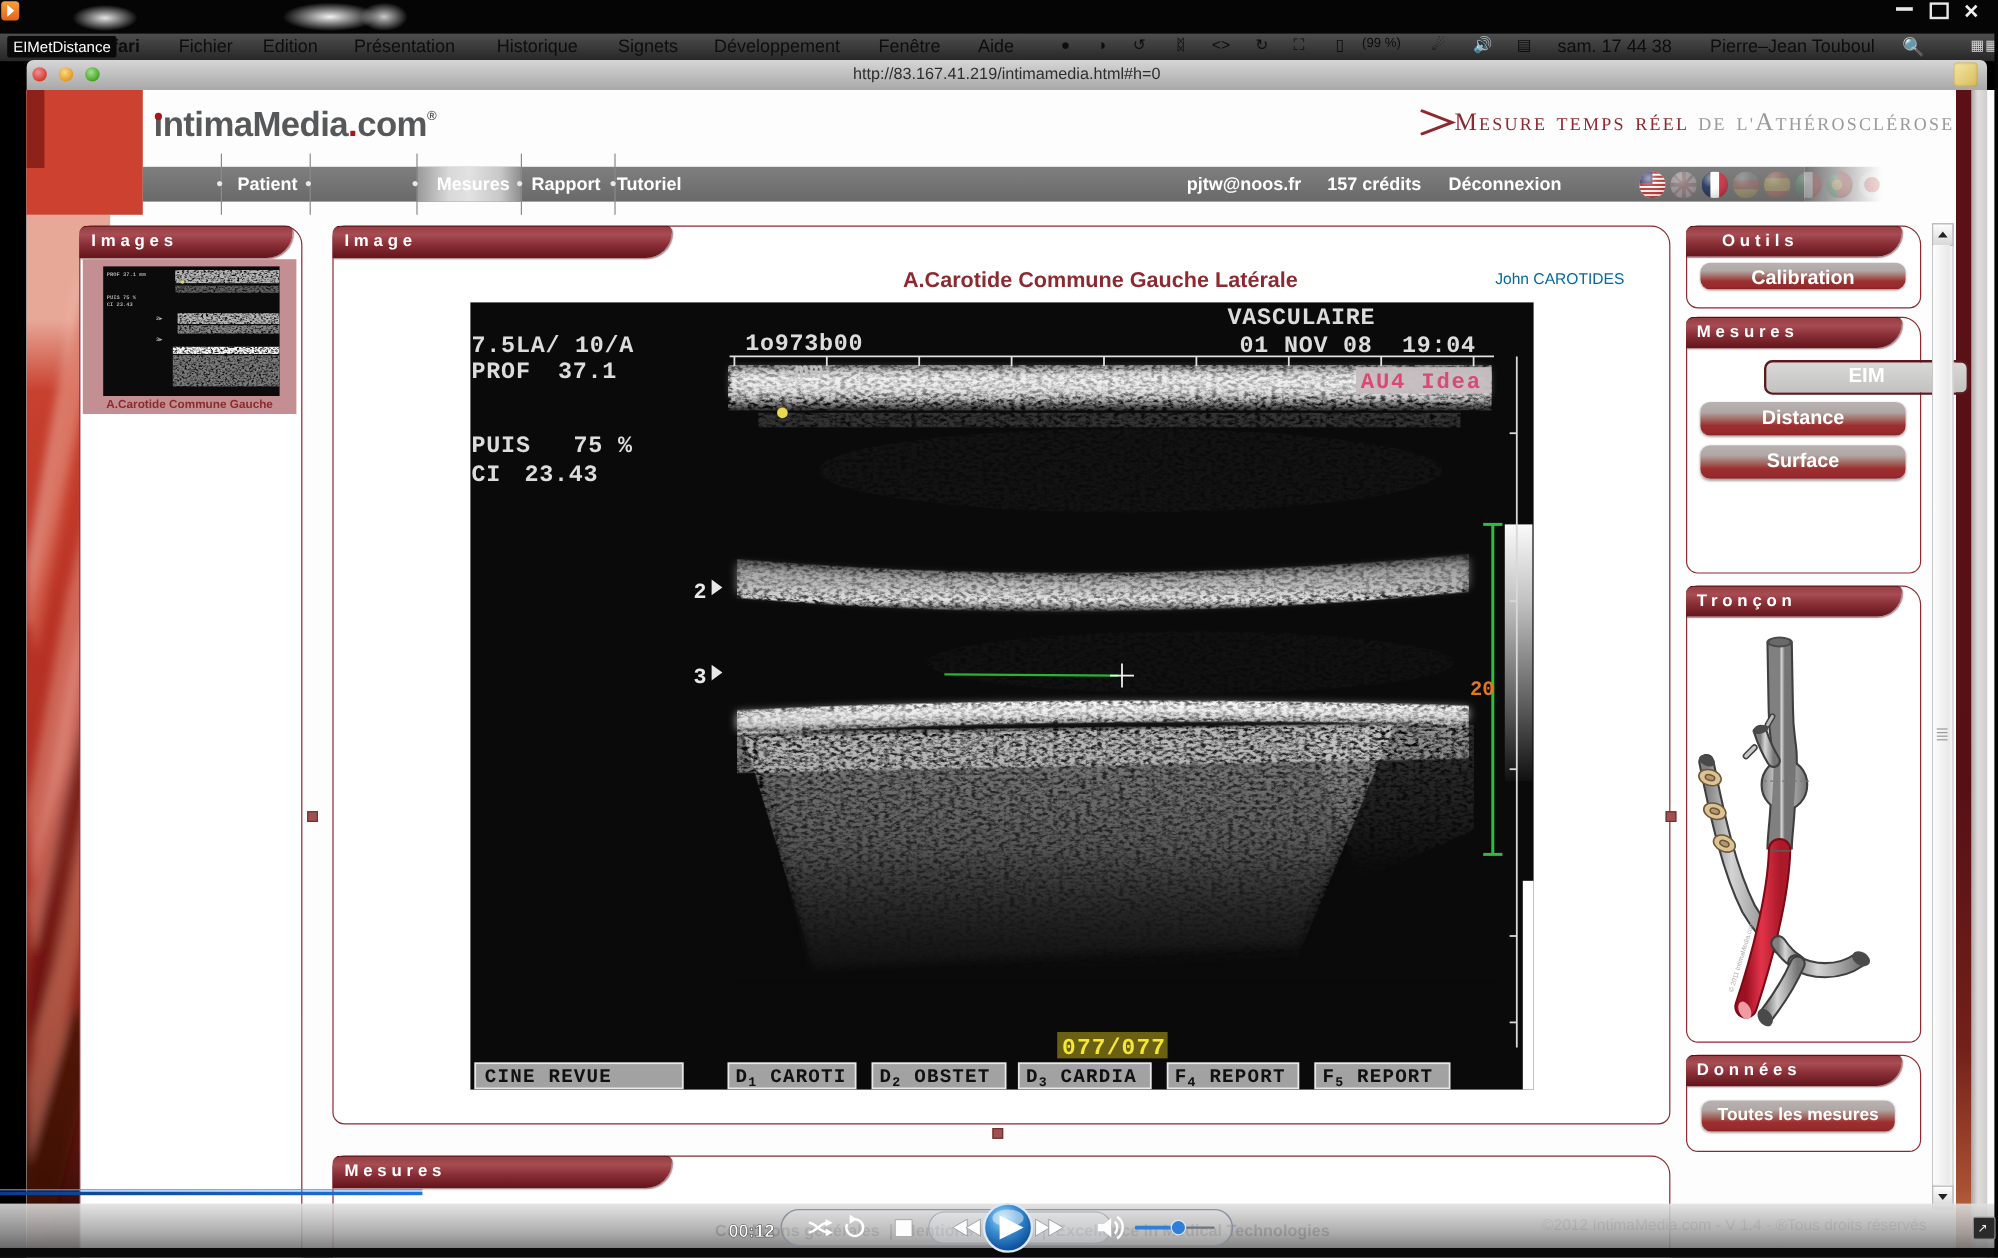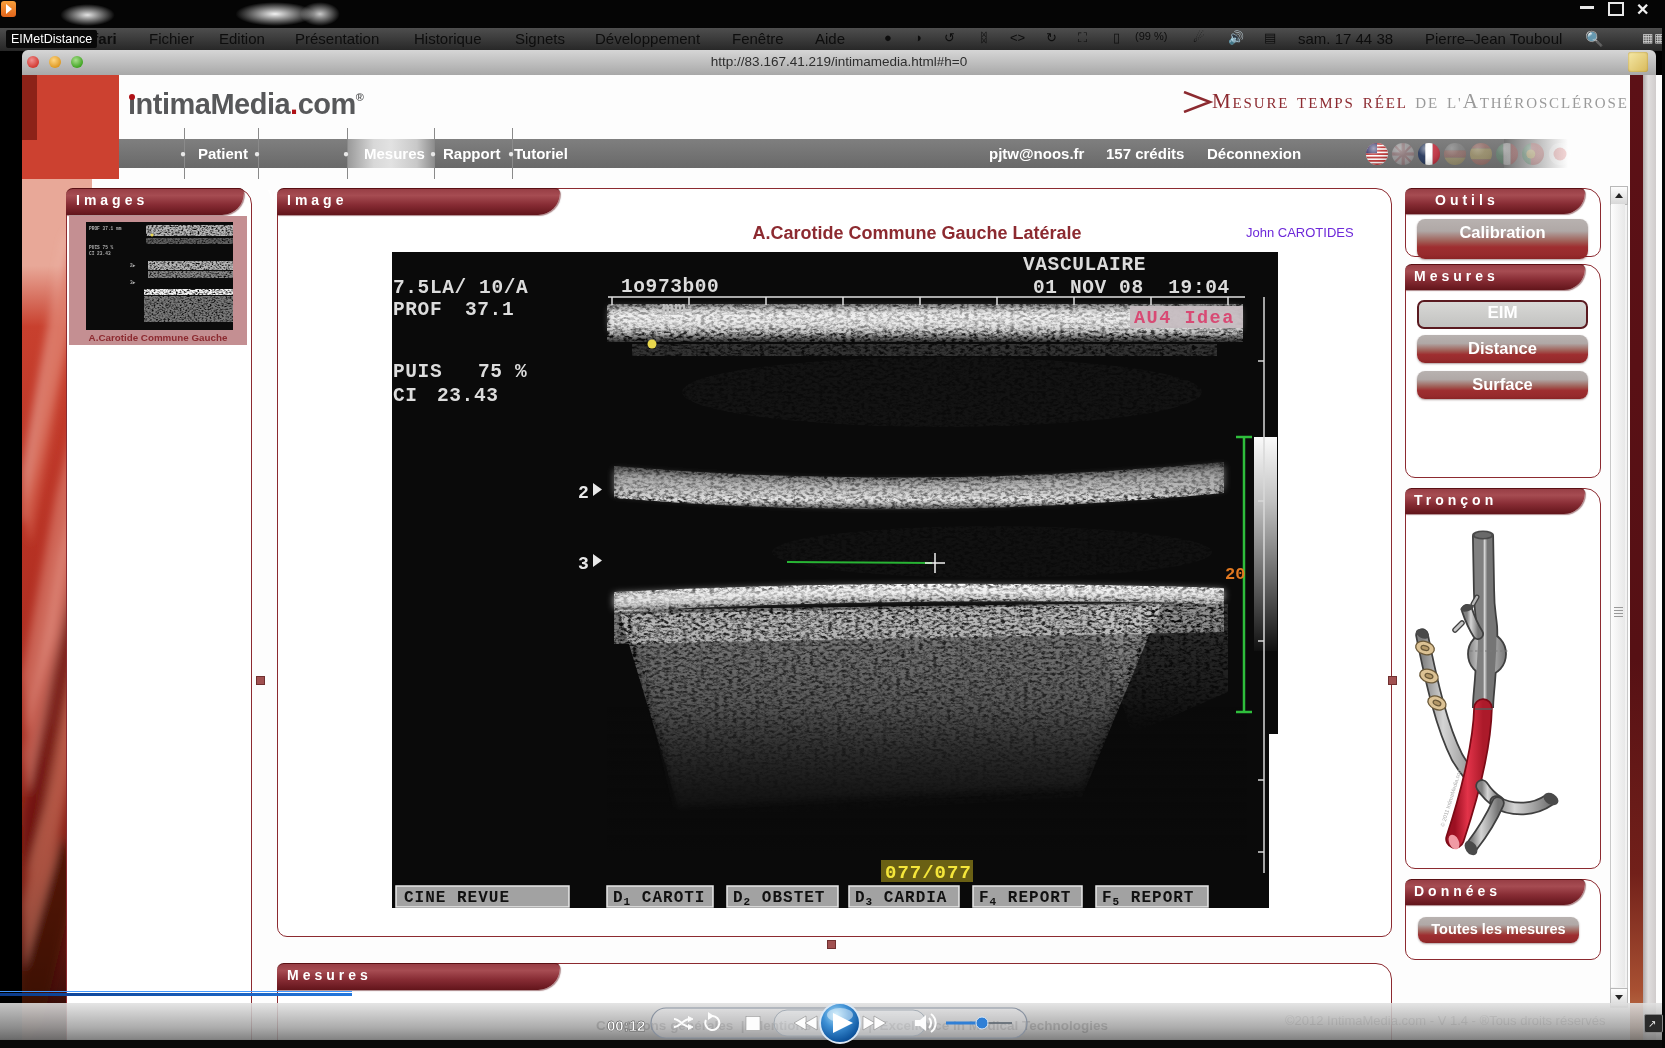--- a/index.html
+++ b/index.html
@@ -262,21 +262,21 @@
         </g>
         <circle cx="66" cy="13" r="1.5" fill="#ead84e"></circle>
       </svg>
     </div>
     <div class="abs" style="left:47px;top:257px;width:178px;height:13px;color:#8c2a30;font-size:9.8px;font-weight:bold;text-align:center;">A.Carotide Commune Gauche</div>
 
     <div class="abs panel" style="left:255px;top:113px;width:1113px;height:747px;background:#fff;border:1.5px solid #8c2a30;border-radius:10px 16px 10px 10px;"></div>
     <div class="abs tab" style="left:255px;top:113px;width:283px;height:26px;"></div>
     <div class="abs tabtxt" style="left:265px;top:117px;">Image</div>
     <div class="abs" style="left:585px;top:148px;width:620px;height:16px;color:#8c2a30;font-size:18px;font-weight:bold;text-align:center;">A.Carotide Commune Gauche Latérale</div>
-    <div class="abs" style="left:1224px;top:150px;font-size:13px;color:#6d28d9;">John CAROTIDES</div>
+    <div class="abs" style="left:1224px;top:150px;font-size:13px;color:#0369a1;">John CAROTIDES</div>
 
     <div class="abs" id="us" style="left:370px;top:177px;width:886px;height:656px;background:#0a0a0a;">
       <svg width="886" height="656" viewBox="0 0 886 656" font-family="Liberation Mono,monospace">
         <defs>
           <filter id="spk" x="-2%" y="-2%" width="104%" height="104%">
             <feTurbulence type="fractalNoise" baseFrequency="0.22 0.38" numOctaves="3" seed="11" result="n"></feTurbulence>
             <feColorMatrix in="n" type="matrix" values="0 0 0 0 1  0 0 0 0 1  0 0 0 0 1  1.6 1.6 1.6 0 -1.7" result="w"></feColorMatrix>
             <feComposite in="w" in2="SourceGraphic" operator="in"></feComposite>
           </filter>
           <linearGradient id="band1" x1="0" y1="0" x2="0" y2="1">
@@ -430,26 +430,26 @@
     <div class="abs" style="left:1366px;top:601px;width:7px;height:7px;background:#a05050;border:1px solid #703030;"></div>
     <div class="abs" style="left:805px;top:865px;width:7px;height:7px;background:#a05050;border:1px solid #703030;"></div>
 
     <div class="abs panel" style="left:255px;top:888px;width:1113px;height:160px;background:#fff;border:1.5px solid #8c2a30;border-radius:10px 16px 10px 10px;"></div>
     <div class="abs tab" style="left:255px;top:888px;width:283px;height:26px;"></div>
     <div class="abs tabtxt" style="left:265px;top:892px;">Mesures</div>
 
     <div class="abs panel" style="left:1383px;top:113px;width:194px;height:67px;background:#fff;border:1.5px solid #8c2a30;border-radius:10px 16px 10px 10px;"></div>
     <div class="abs tab" style="left:1383px;top:113px;width:180px;height:25px;"></div>
     <div class="abs tabtxt" style="left:1392px;top:117px;margin-left:21px;">Outils</div>
-    <div class="abs rbtn" style="left:1395px;top:144px;width:171px;height:40px;">Calibration</div>
+    <div class="abs rbtn" style="left:1395px;top:144px;width:171px;height:22px;">Calibration</div>
 
     <div class="abs panel" style="left:1383px;top:189px;width:194px;height:212px;background:#fff;border:1.5px solid #8c2a30;border-radius:10px 16px 10px 10px;"></div>
     <div class="abs tab" style="left:1383px;top:189px;width:180px;height:25px;"></div>
     <div class="abs tabtxt" style="left:1392px;top:193px;">Mesures</div>
-    <div class="abs" style="left:1395px;top:225px;width:167px;height:24px;background:linear-gradient(#d8d8d6,#c2c2c0);border:2px solid #5a1a20;border-radius:7px;color:#fff;font-weight:bold;font-size:17px;text-align:center;padding-top:1px;">EIM</div>
+    <div class="abs" style="left:1448px;top:225px;width:167px;height:24px;background:linear-gradient(#d8d8d6,#c2c2c0);border:2px solid #5a1a20;border-radius:7px;color:#fff;font-weight:bold;font-size:17px;text-align:center;padding-top:1px;">EIM</div>
     <div class="abs rbtn" style="left:1395px;top:260px;width:171px;height:28px;">Distance</div>
     <div class="abs rbtn" style="left:1395px;top:296px;width:171px;height:28px;">Surface</div>
 
     <div class="abs panel" style="left:1383px;top:413px;width:194px;height:379px;background:#fff;border:1.5px solid #8c2a30;border-radius:10px 16px 10px 10px;"></div>
     <div class="abs tab" style="left:1383px;top:413px;width:180px;height:25px;"></div>
     <div class="abs tabtxt" style="left:1392px;top:417px;">Tronçon</div>
     <div class="abs" id="artery" style="left:1390px;top:440px;width:180px;height:345px;">
       <svg width="180" height="345" viewBox="0 0 180 345">
         <defs>
           <linearGradient id="tube" x1="0" y1="0" x2="1" y2="0">

